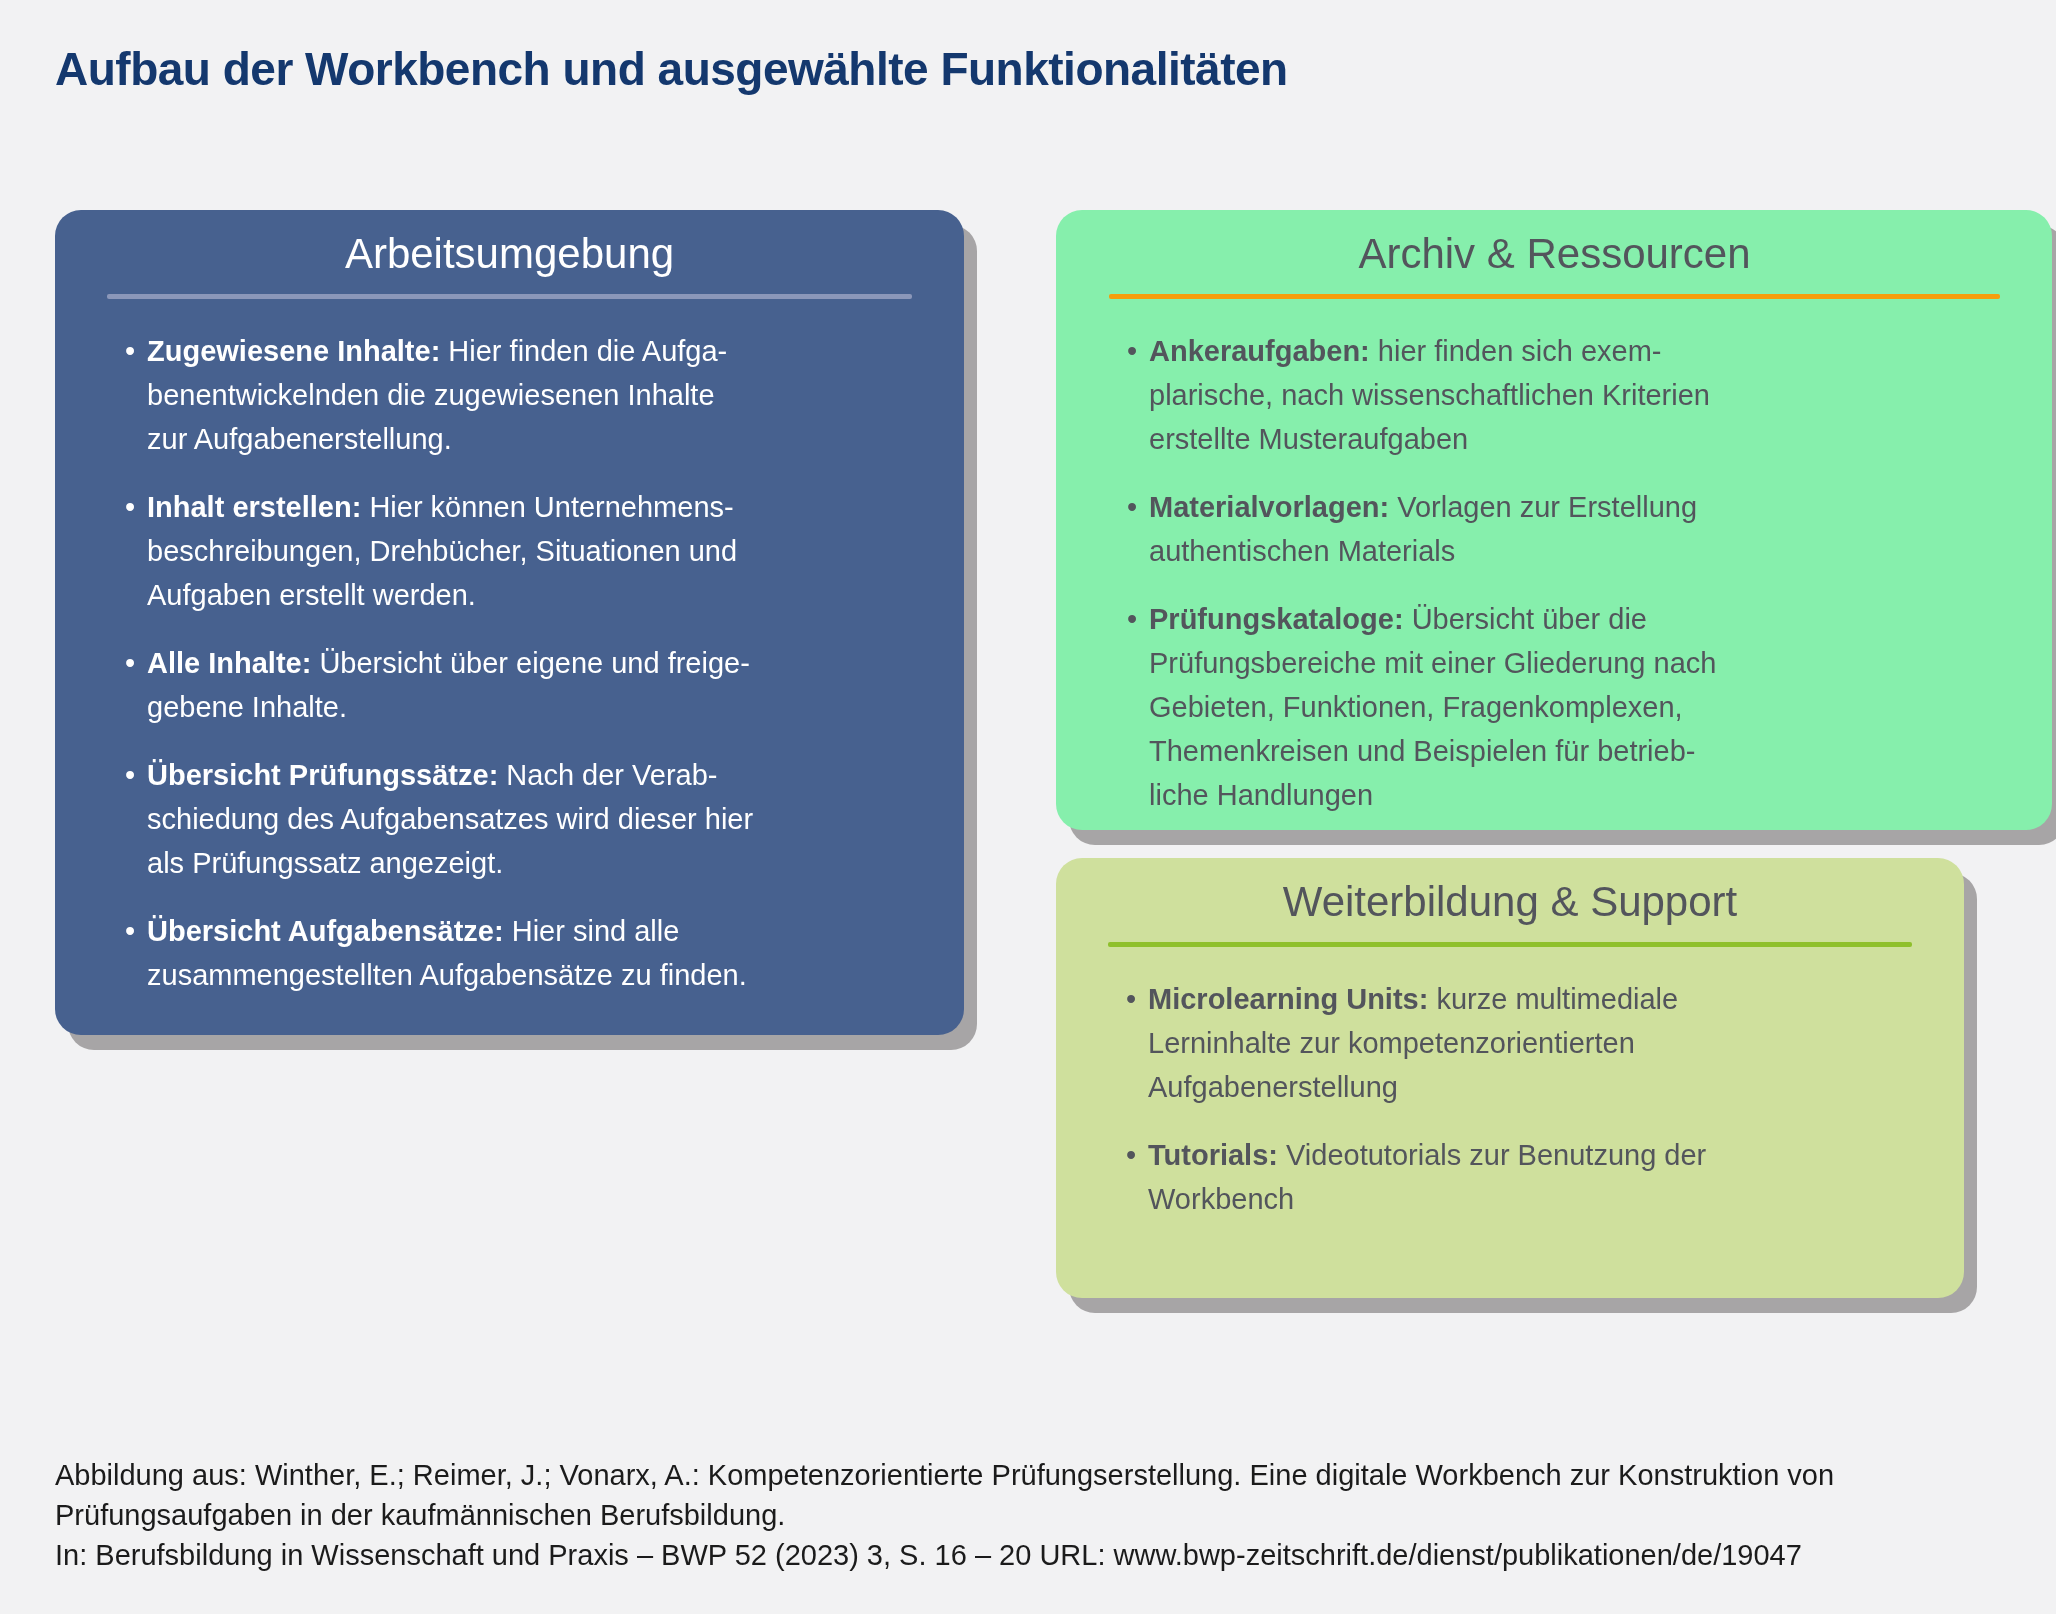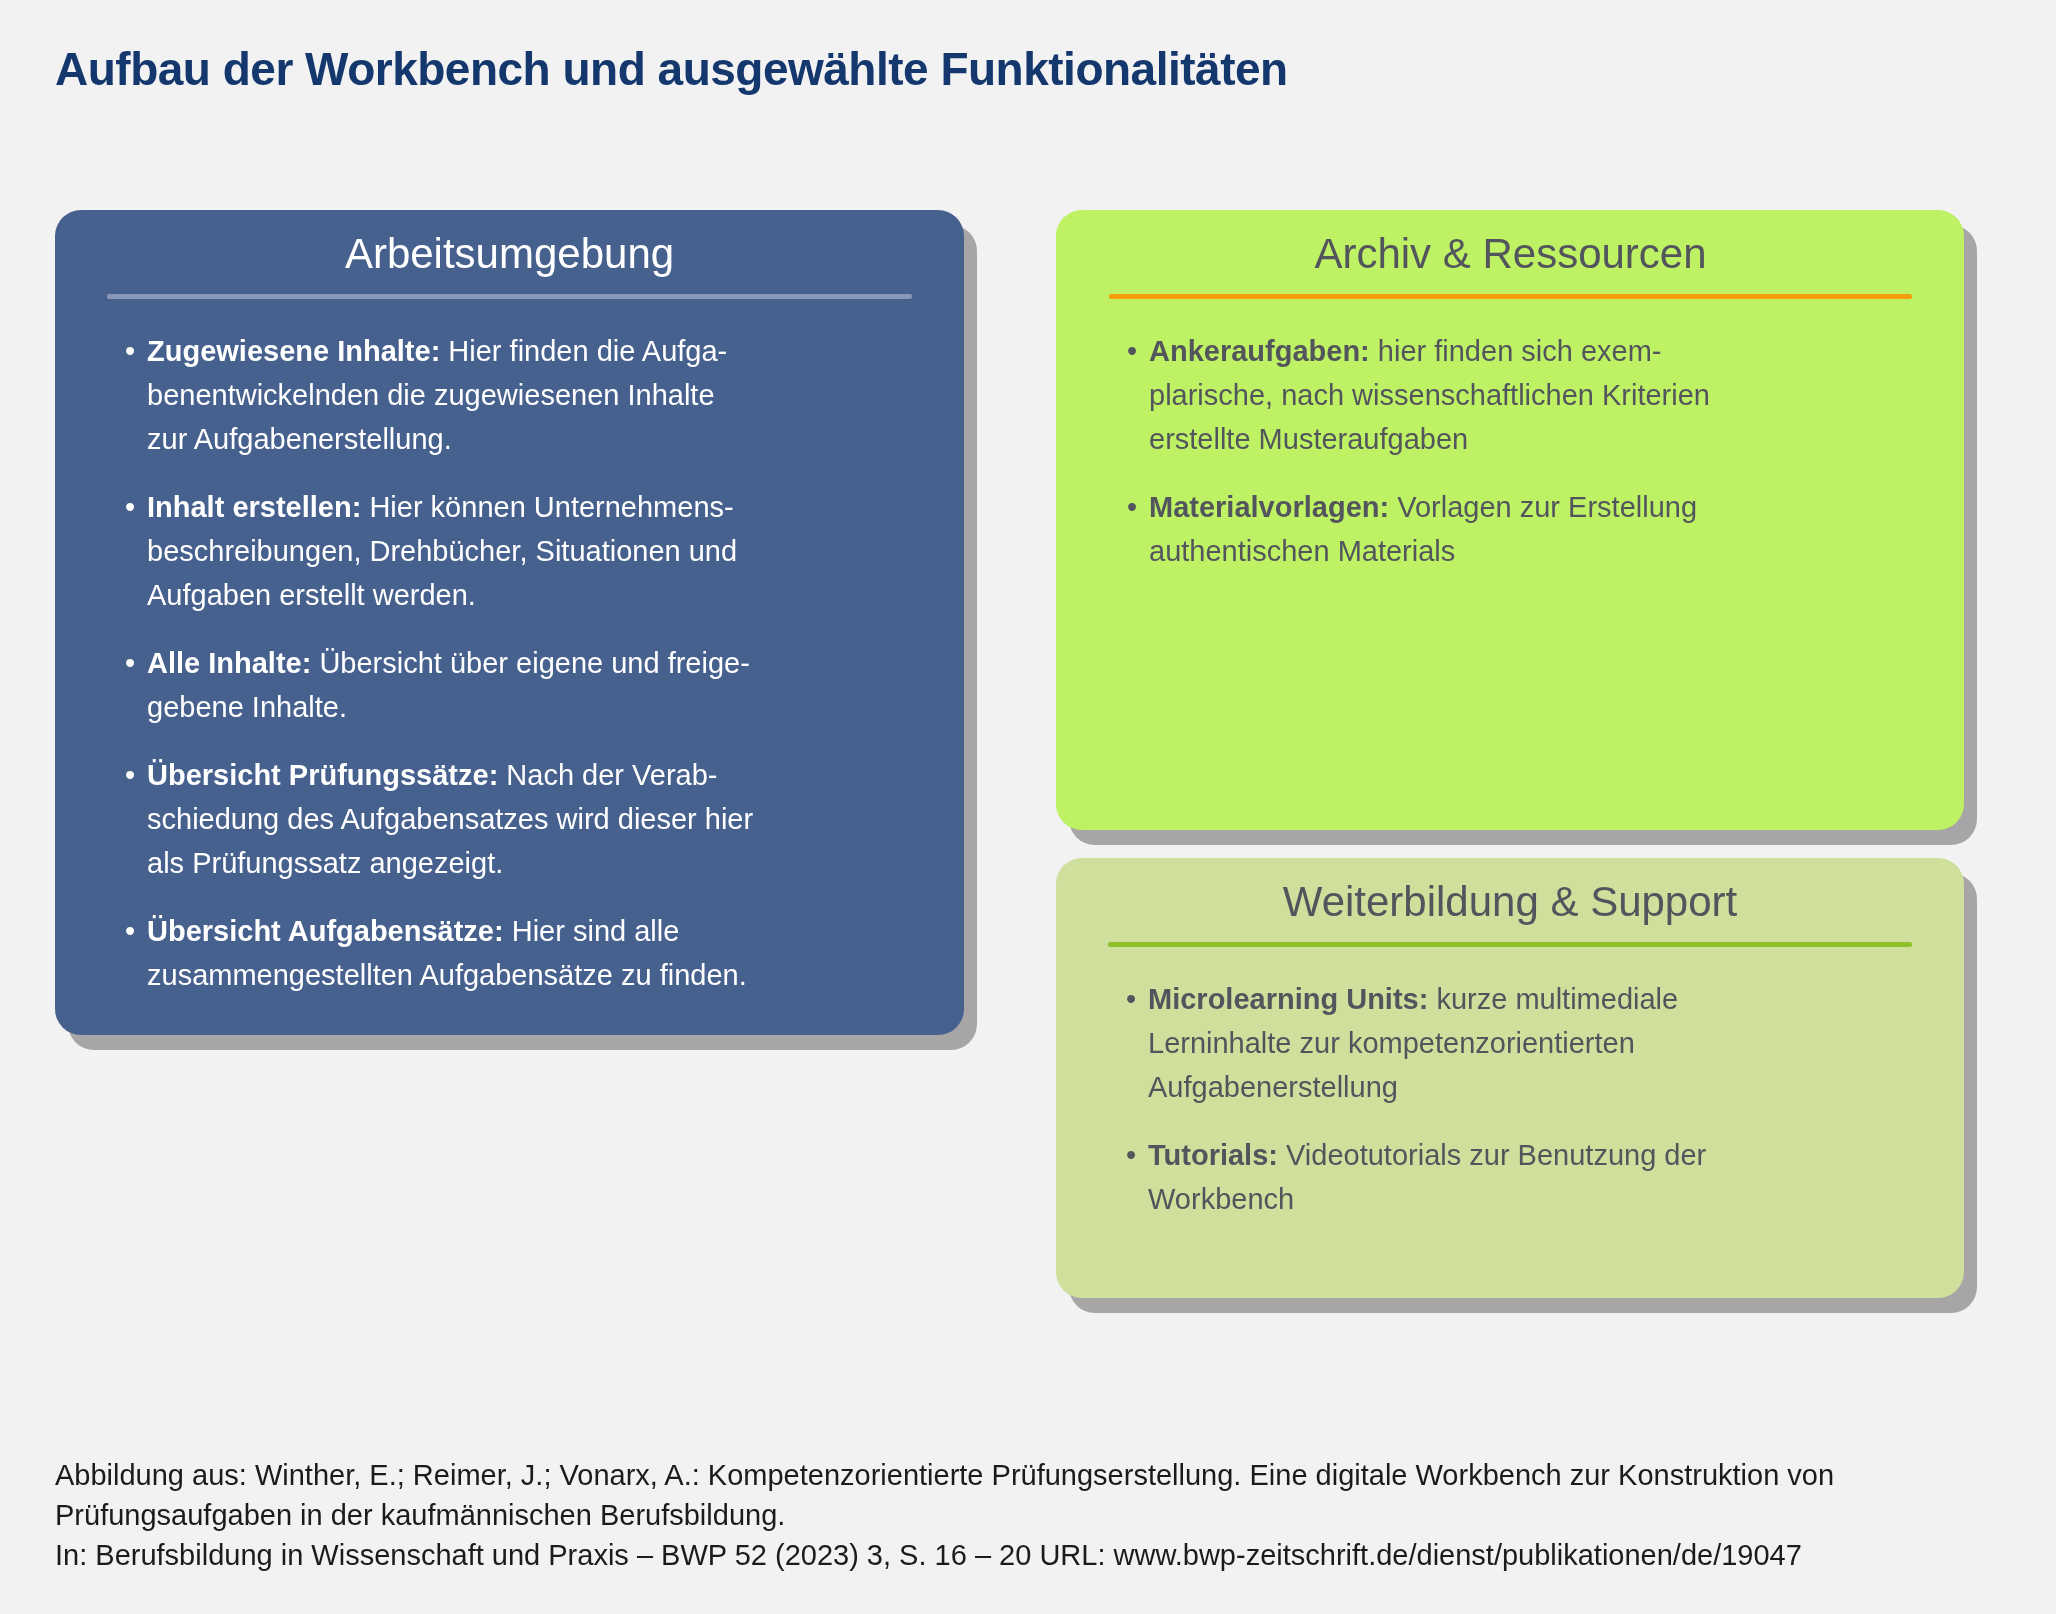--- a/index.html
+++ b/index.html
@@ -32,22 +32,22 @@
     box-sizing: border-box;
   }
   .card-blue {
     left: 55px; top: 210px;
     width: 909px; height: 825px;
     background: #47618f;
     color: #ffffff;
   }
   .card-orange {
     left: 1056px; top: 210px;
-    width: 908px; height: 620px;
-    background: #bef264;
+    width: 996px; height: 620px;
+    background: #86efac;
     color: #53555c;
     padding-left: 41px;
   }
   .card-green {
     left: 1056px; top: 858px;
     width: 908px; height: 440px;
     background: #cfe09d;
     color: #53555c;
   }
   .card h2 {
@@ -123,20 +123,25 @@
 
   <section class="card card-orange">
     <h2>Archiv &amp; Ressourcen</h2>
     <div class="rule rule-orange"></div>
     <ul>
       <li><b class="lead">Ankeraufgaben: </b><span class="txt">hier finden sich exem-
 plarische, nach wissenschaftlichen Kriterien
 erstellte Musteraufgaben</span></li>
       <li><b class="lead">Materialvorlagen: </b><span class="txt">Vorlagen zur Erstellung
 authentischen Materials</span></li>
+      <li><b class="lead">Prüfungskataloge: </b><span class="txt">Übersicht über die
+Prüfungsbereiche mit einer Gliederung nach
+Gebieten, Funktionen, Fragenkomplexen,
+Themenkreisen und Beispielen für betrieb-
+liche Handlungen</span></li>
     </ul>
   </section>
 
   <section class="card card-green">
     <h2>Weiterbildung &amp; Support</h2>
     <div class="rule rule-green"></div>
     <ul>
       <li><b class="lead">Microlearning Units: </b><span class="txt">kurze multimediale
 Lerninhalte zur kompetenzorientierten
 Aufgabenerstellung</span></li>

